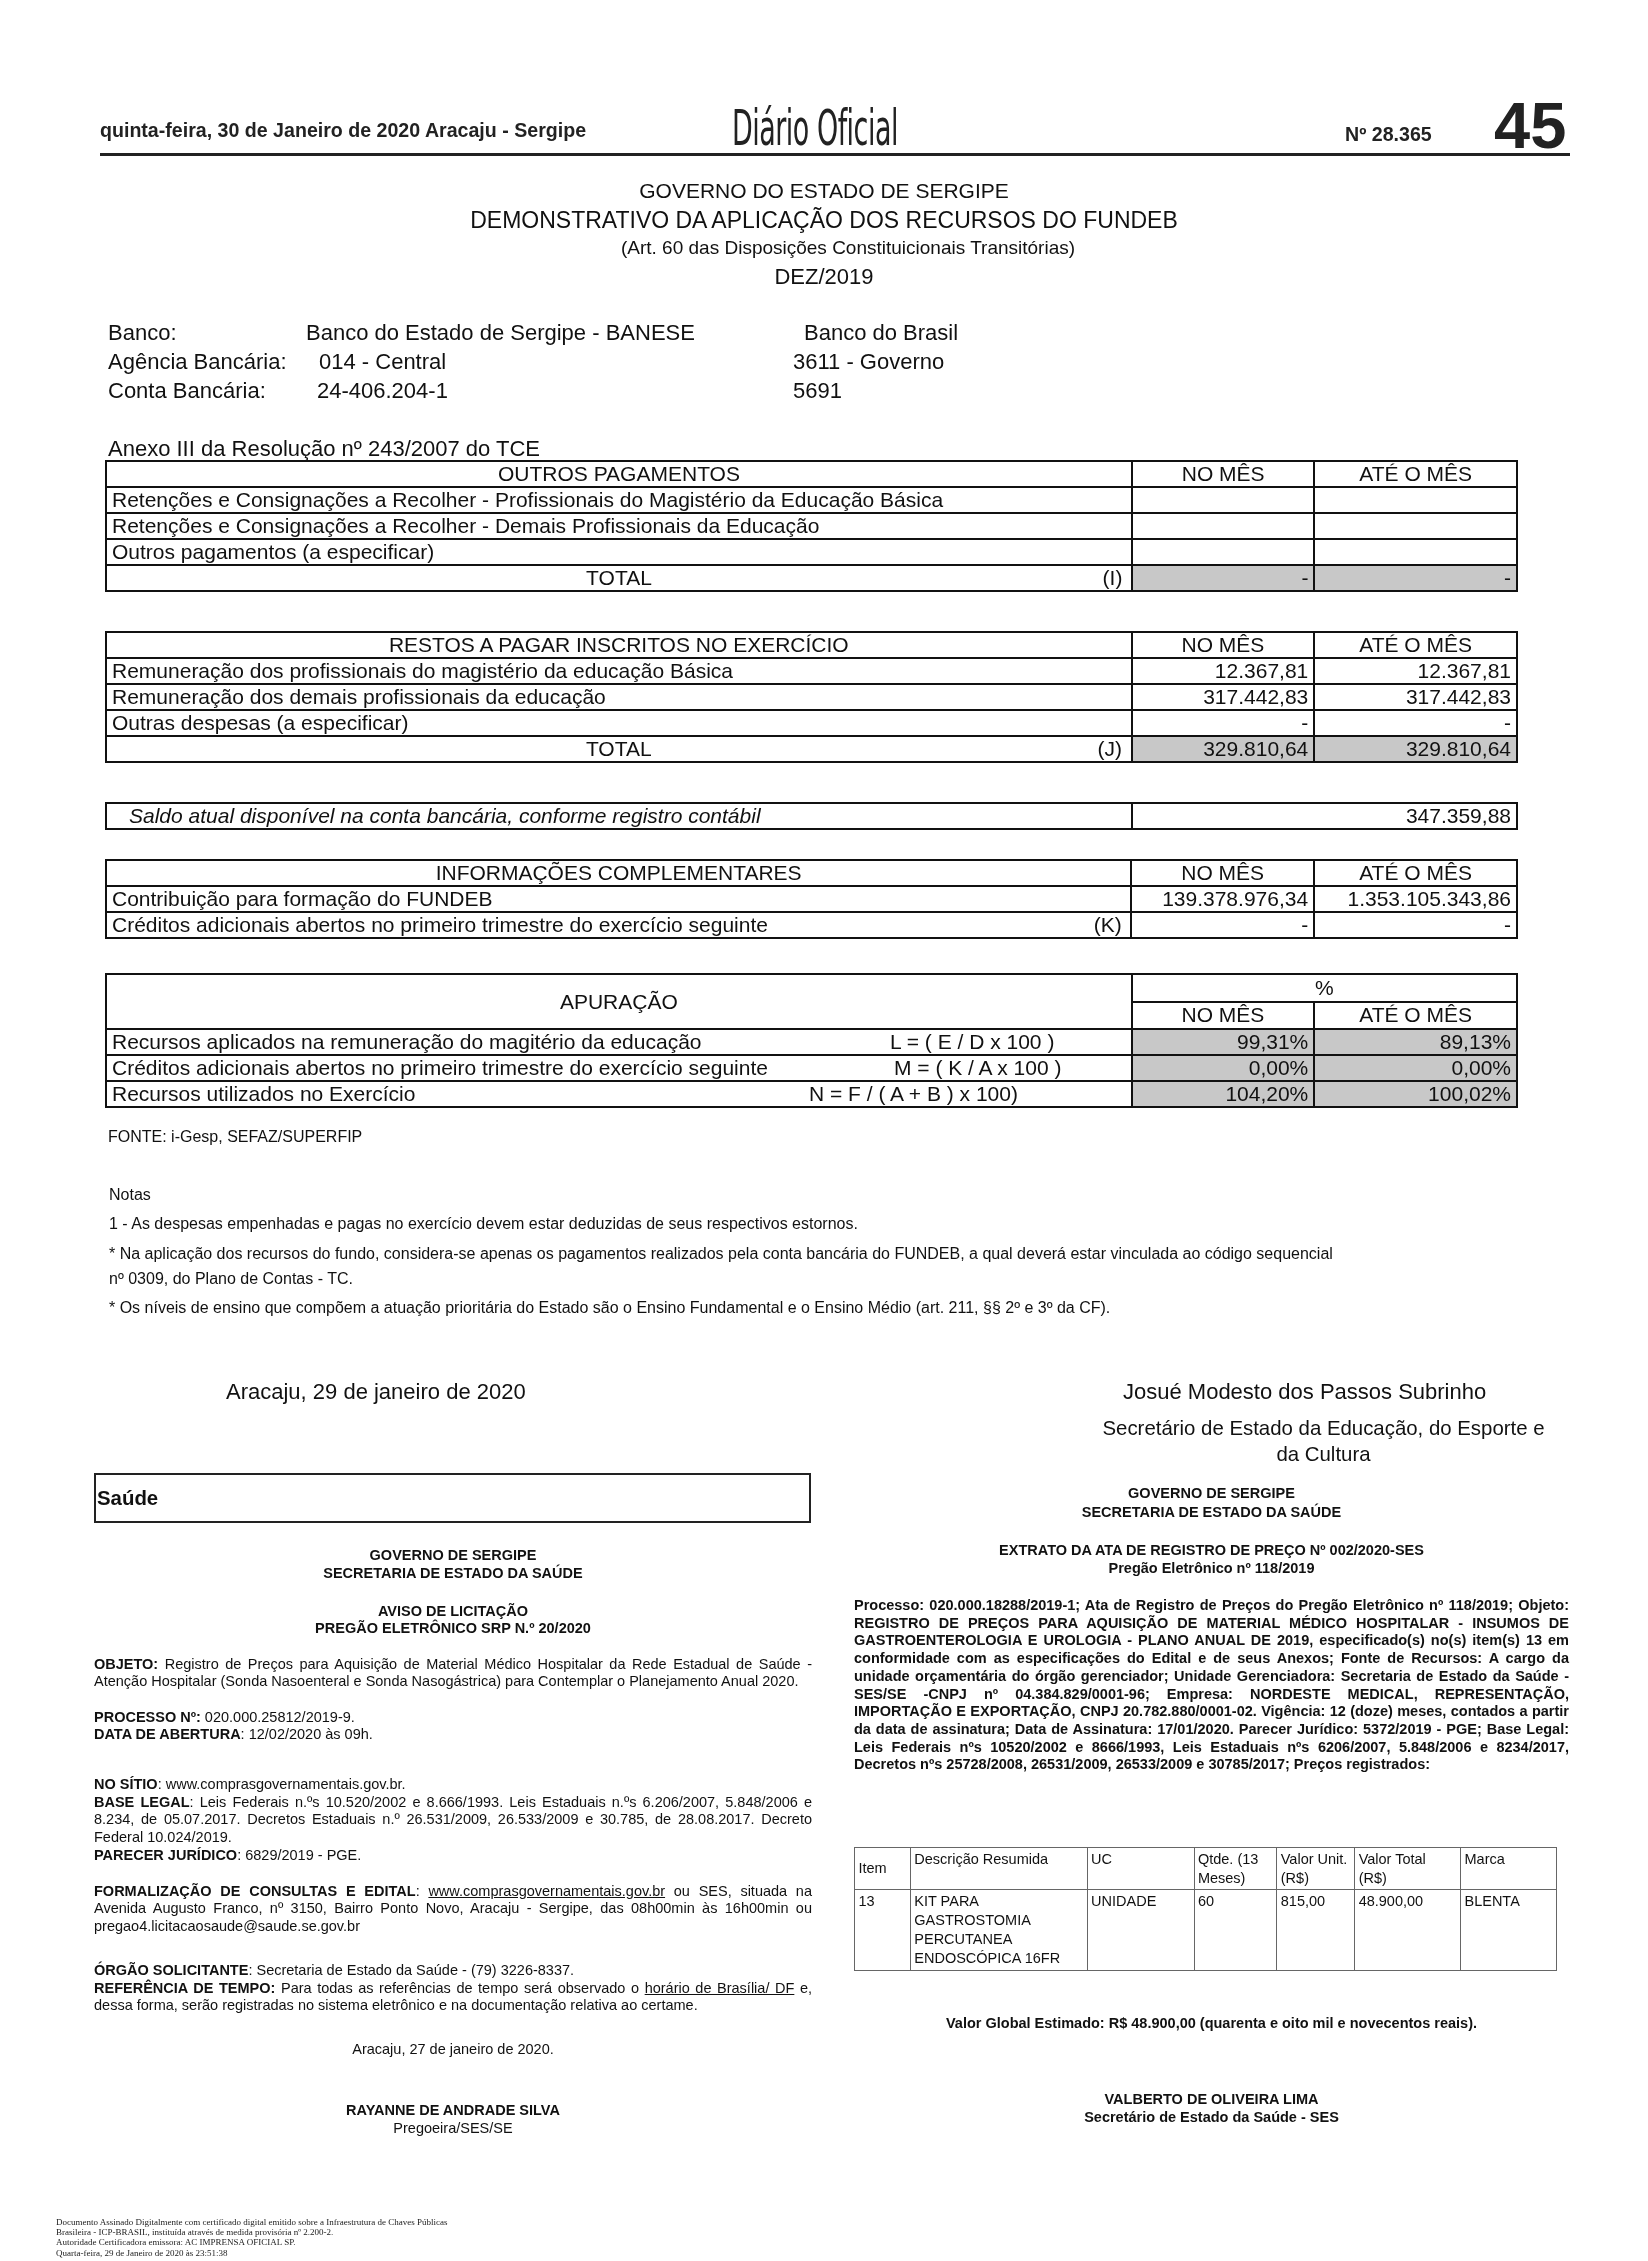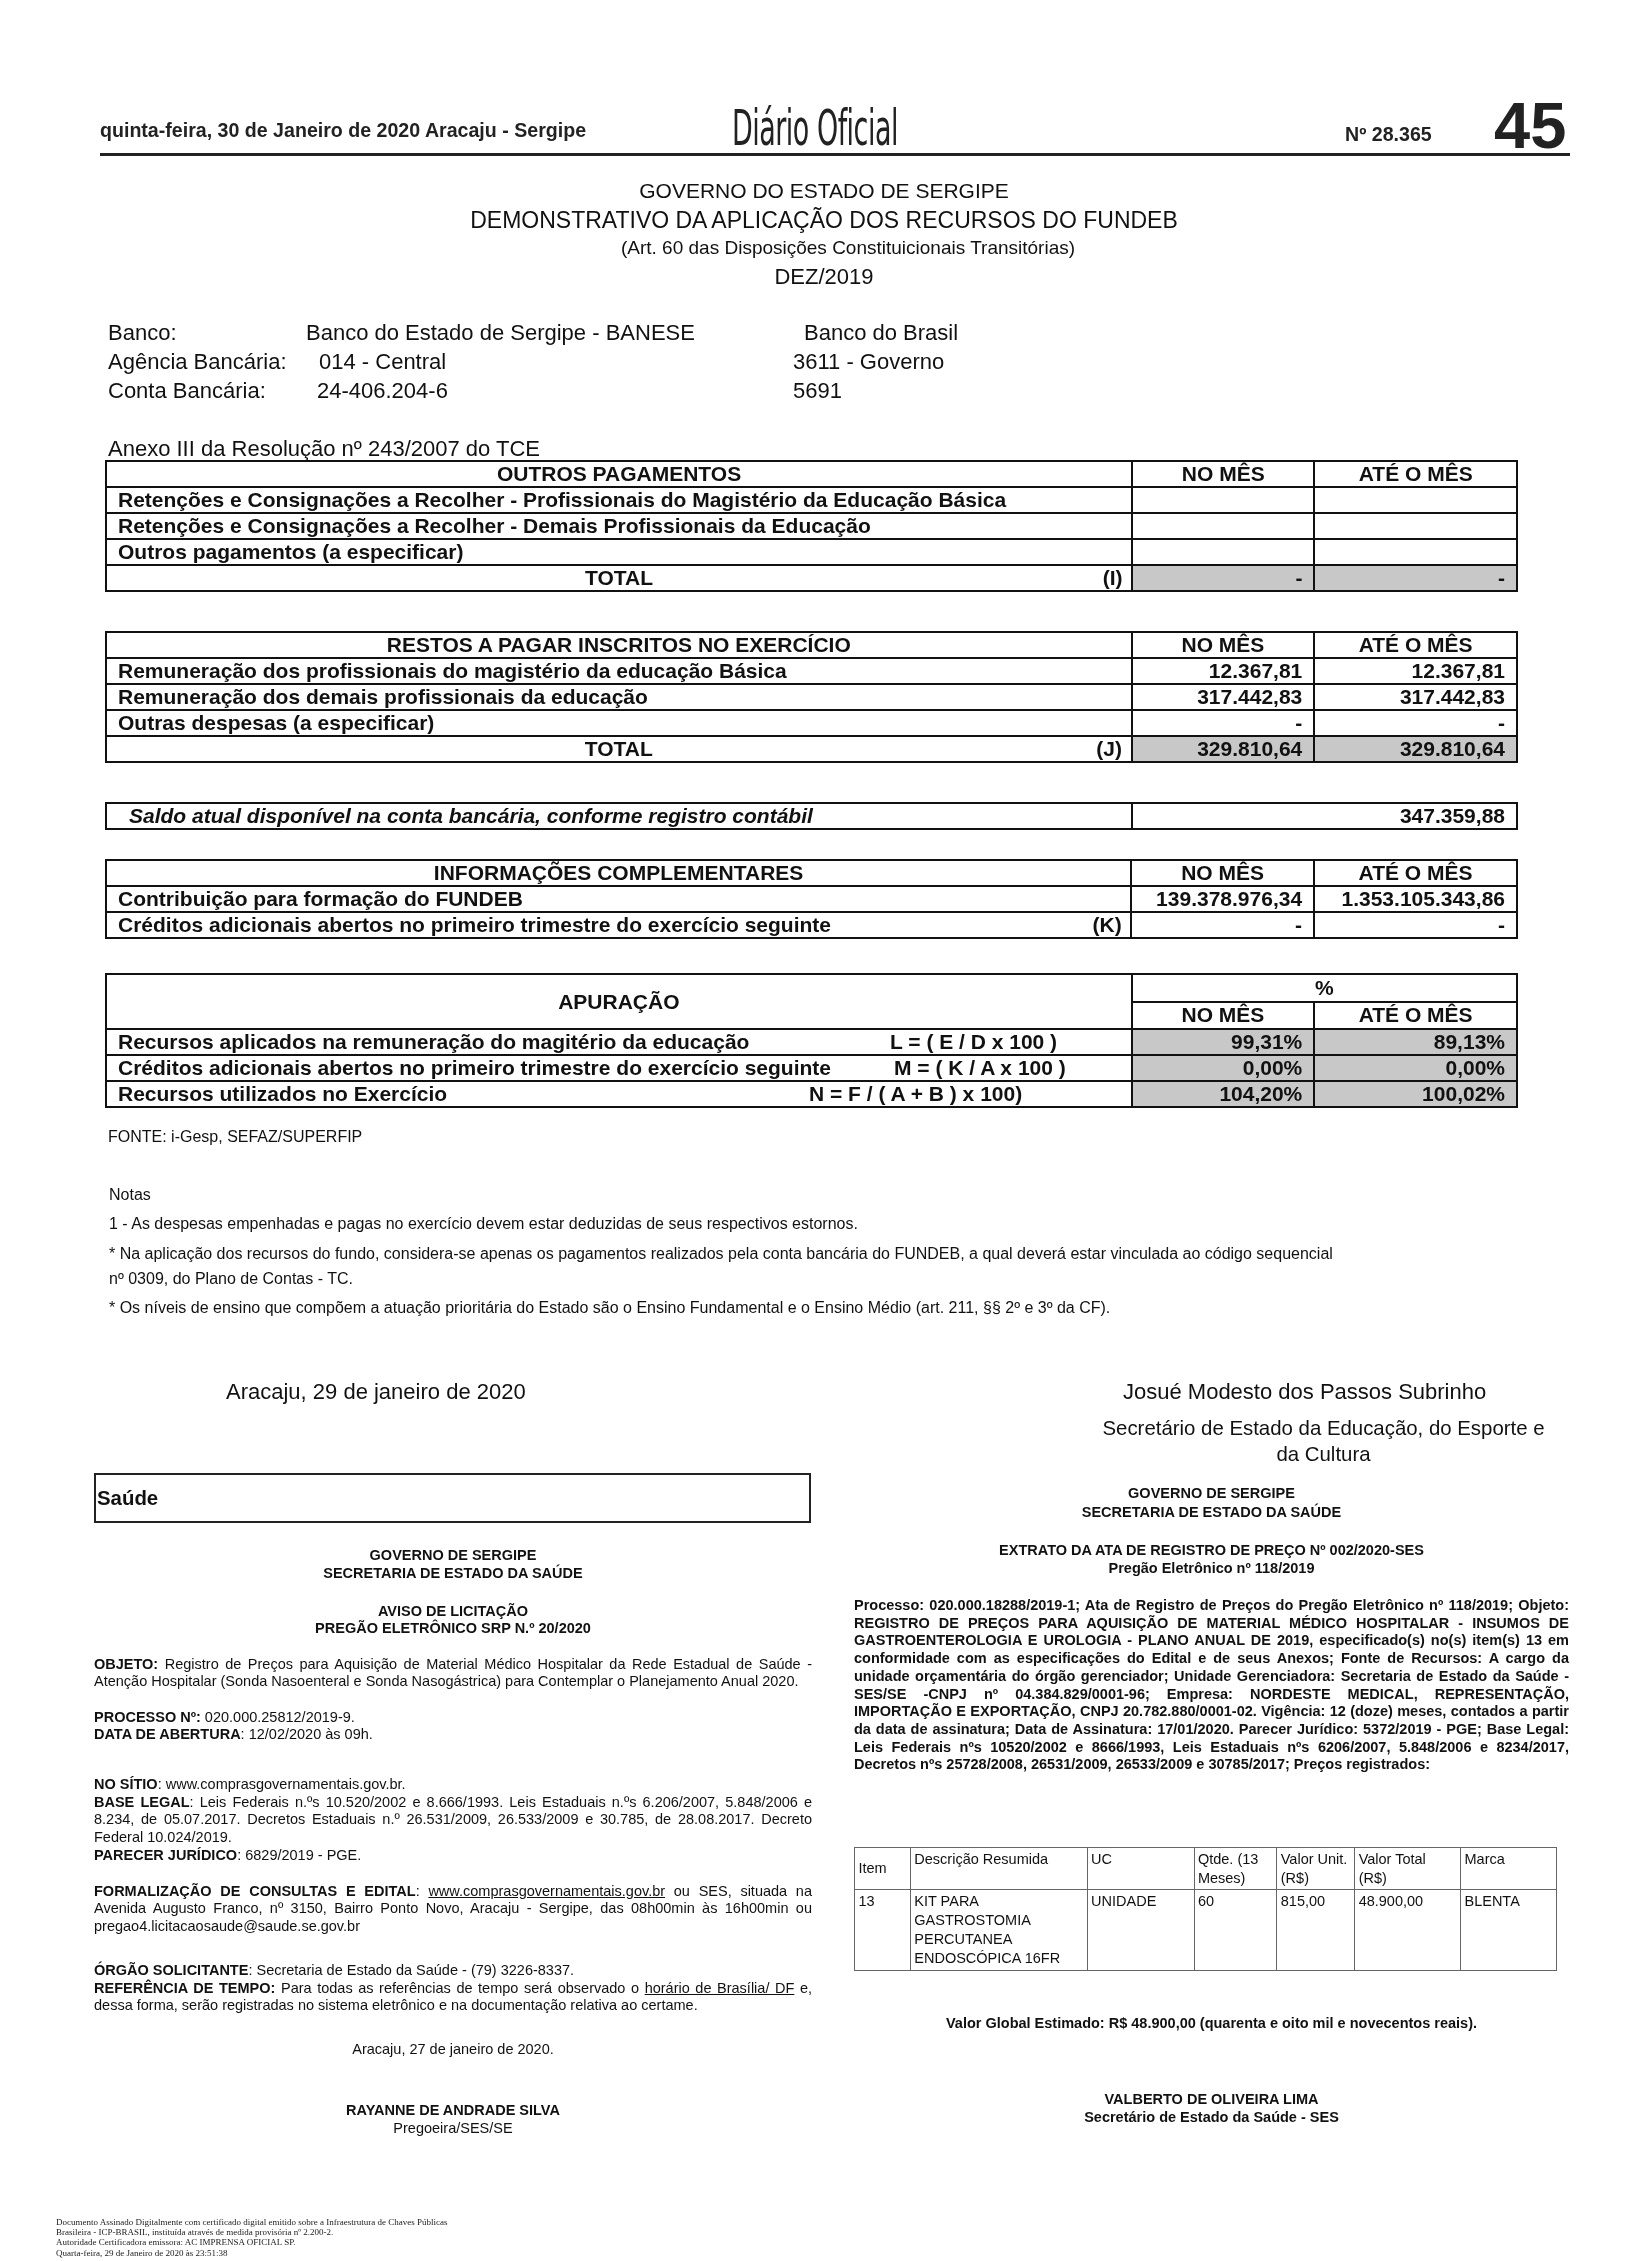--- a/index.html
+++ b/index.html
@@ -17,21 +17,21 @@
 
   .center { text-align:center; width:1648px; left:0; }
   #t1 { top:179px; font-size:21px; font-weight:normal; }
   #t2 { top:207px; font-size:23px; }
   #t3 { top:237px; font-size:19px;margin-left:24px; }
   #t4 { top:264px; font-size:22px; }
 
   .bank { font-size:22px; }
 
   table.fx { position:absolute; border-collapse:collapse; font-size:21px; }
-  table.fx td { border:2.6px solid #111; height:24px; padding:0 11px; line-height:24px; white-space:nowrap;font-weight:bold; }
+  table.fx td { border:2.6px solid #111; height:24px; padding:0 5px; line-height:24px; white-space:nowrap; }
   table.fx td.lbl { text-align:left; }
   table.fx td.c { text-align:center; }
   table.fx td.r { text-align:right; }
   table.fx td.g { background:#c8c8c8; }
   .tot-row td.lbl { position:relative; }
   .tot-label { display:inline-block; width:100%; text-align:center; }
   .tot-code { position:absolute; right:8.5px; top:0; }
 
   .note { font-size:16px; left:109px; }
 
@@ -63,21 +63,21 @@
 <div class="abs center" id="t1">GOVERNO DO ESTADO DE SERGIPE</div>
 <div class="abs center" id="t2">DEMONSTRATIVO DA APLICAÇÃO DOS RECURSOS DO FUNDEB</div>
 <div class="abs center" id="t3">(Art. 60 das Disposições Constituicionais Transitórias)</div>
 <div class="abs center" id="t4">DEZ/2019</div>
 
 <div class="abs bank" style="left:108px;top:320px">Banco:</div>
 <div class="abs bank" style="left:108px;top:349px">Agência Bancária:</div>
 <div class="abs bank" style="left:108px;top:378px">Conta Bancária:</div>
 <div class="abs bank" style="left:306px;top:320px">Banco do Estado de Sergipe - BANESE</div>
 <div class="abs bank" style="left:319px;top:349px">014 - Central</div>
-<div class="abs bank" style="left:317px;top:378px">24-406.204-6</div>
+<div class="abs bank" style="left:317px;top:378px">24-406.204-1</div>
 <div class="abs bank" style="left:804px;top:320px">Banco do Brasil</div>
 <div class="abs bank" style="left:793px;top:349px">3611 - Governo</div>
 <div class="abs bank" style="left:793px;top:378px">5691</div>
 
 <div class="abs bank" style="left:108px;top:436px">Anexo III da Resolução nº 243/2007 do TCE</div>
 
 <table class="fx" style="left:105px;top:460px;width:1413px">
   <colgroup>
       <col style="width:1027px">
       <col style="width:183px">

